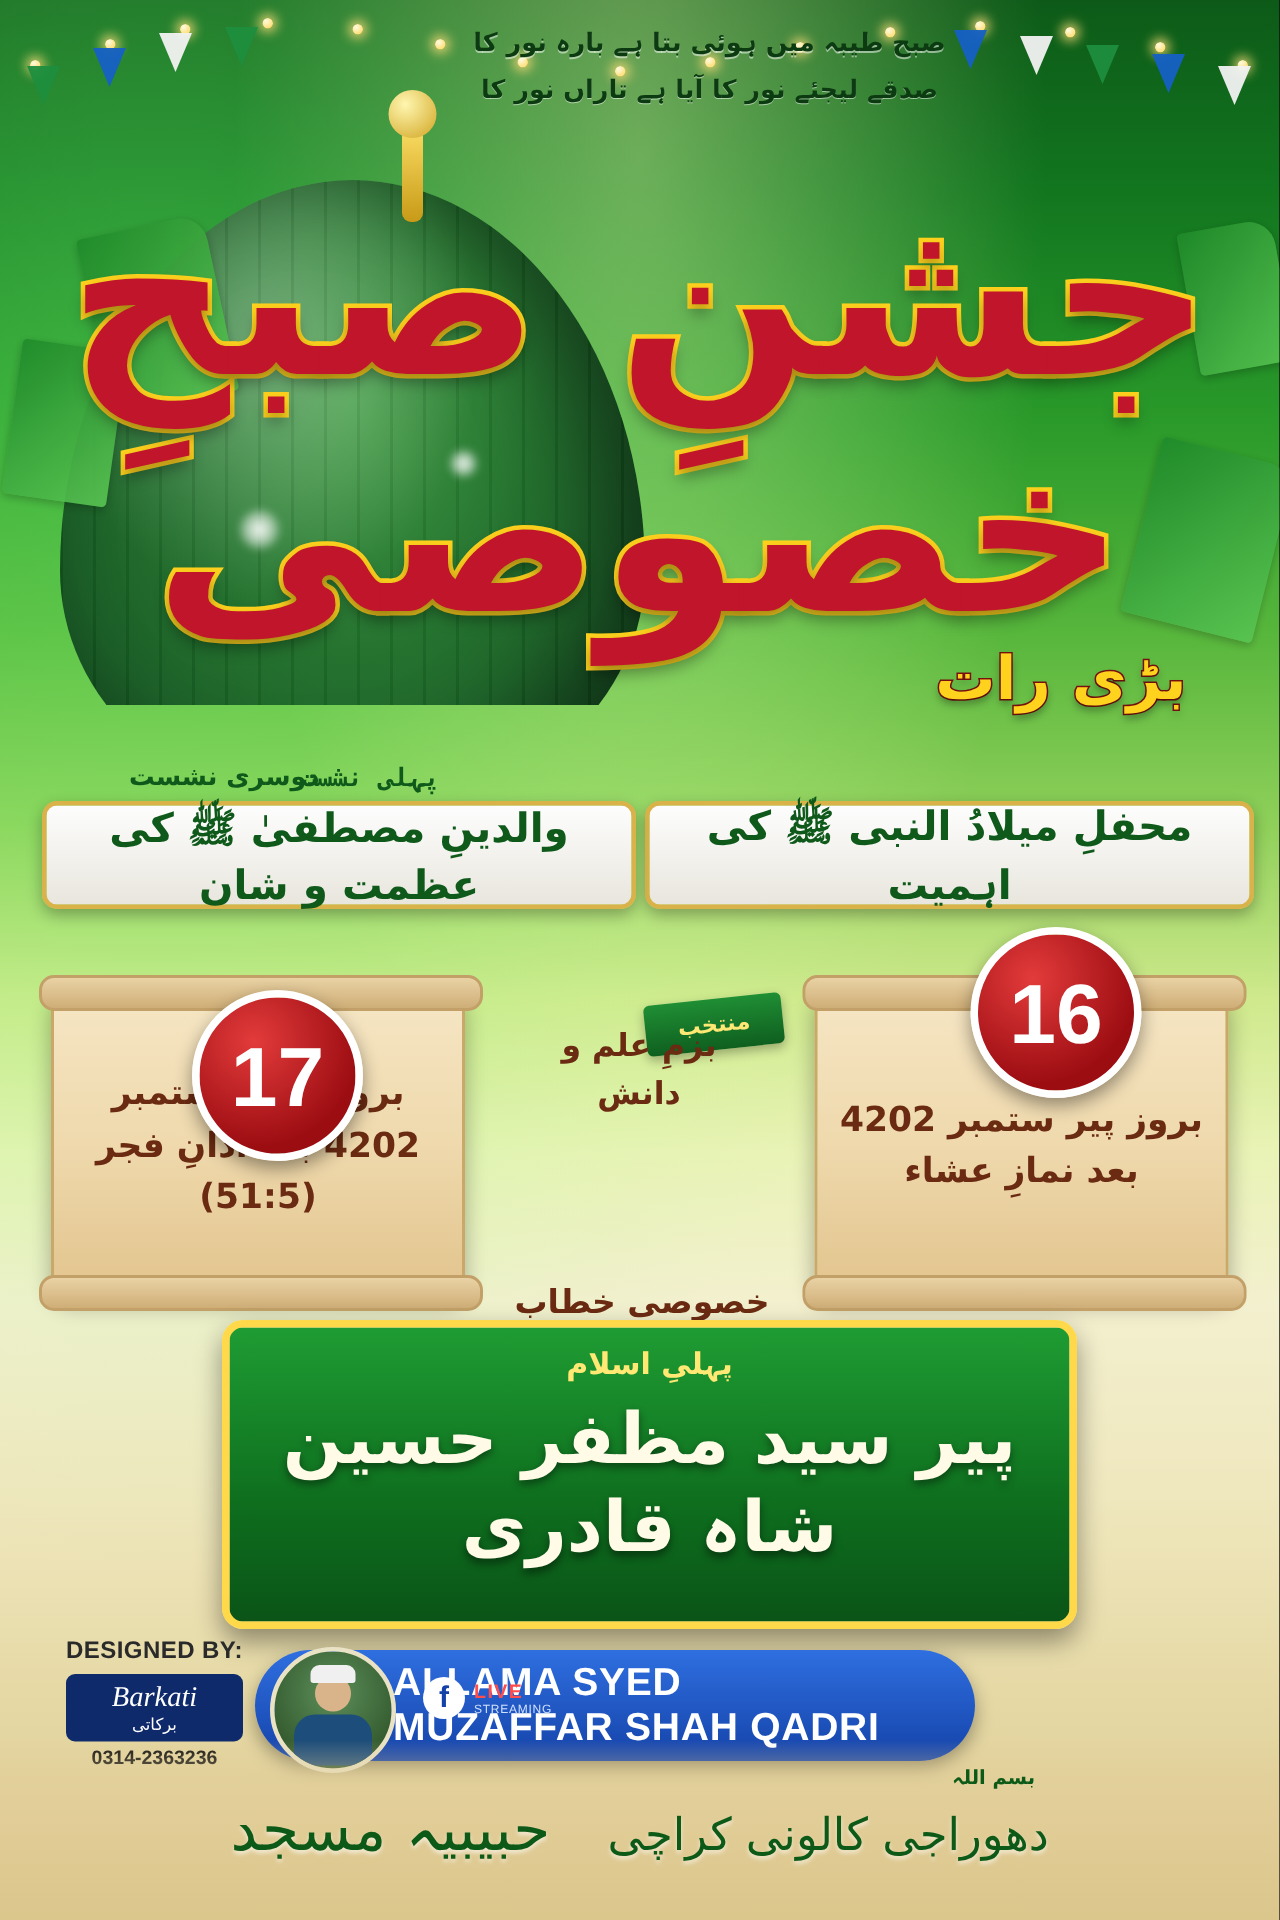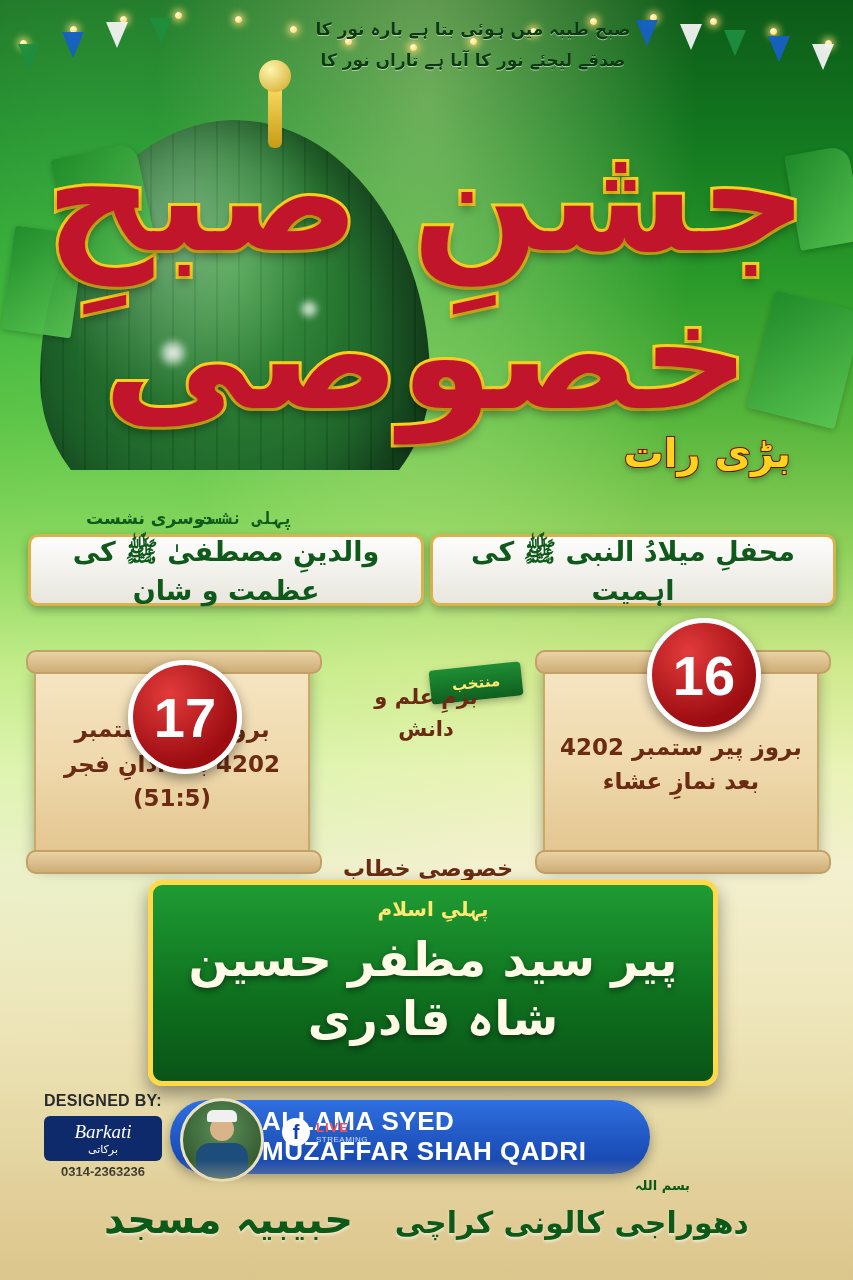--- a/index.html
+++ b/index.html
@@ -131,21 +131,21 @@
   .streamTxt{color:#cfe0ff;font-size:8px;letter-spacing:.5px;}
   
   .designer{position:absolute;left:44px;top:1092px;width:118px;text-align:center;}
   .designer .dlabel{font-size:16px;font-weight:bold;color:#2a2a2a;letter-spacing:.3px;}
   .designer .dbox{margin-top:6px;background:#0e2a6b;color:#fff;border-radius:6px;padding:5px 0;}
   .designer .dname{font-family:"Liberation Serif",serif;font-style:italic;font-size:19px;}
   .designer .durdu{font-size:11px;}
   .designer .dphone{margin-top:3px;font-size:13px;font-weight:bold;color:#111;}
   
   .footerMosque{position:absolute;left:0;top:1196px;width:853px;text-align:center;
-    color:#0d5a18;font-size:40px;font-weight:bold;text-shadow:0 2px 3px rgba(255,255,255,.6);}
+    color:#0d5a18;font-size:40px;font-weight:normal;text-shadow:0 2px 3px rgba(255,255,255,.6);}
   .footerLogo{position:absolute;left:608px;top:1178px;width:58px;text-align:right;
     color:#0d5a18;font-size:13px;font-weight:bold;line-height:1.2;margin-left:24px;}
   .sand{position:absolute;left:0;top:1160px;width:853px;height:120px;
     background:linear-gradient(180deg,rgba(222,201,150,0) 0%,rgba(226,205,152,.9) 40%,#dbc68c 100%);}
 </style>
 </head>
 <body>
 
 <div class="poster">
 

